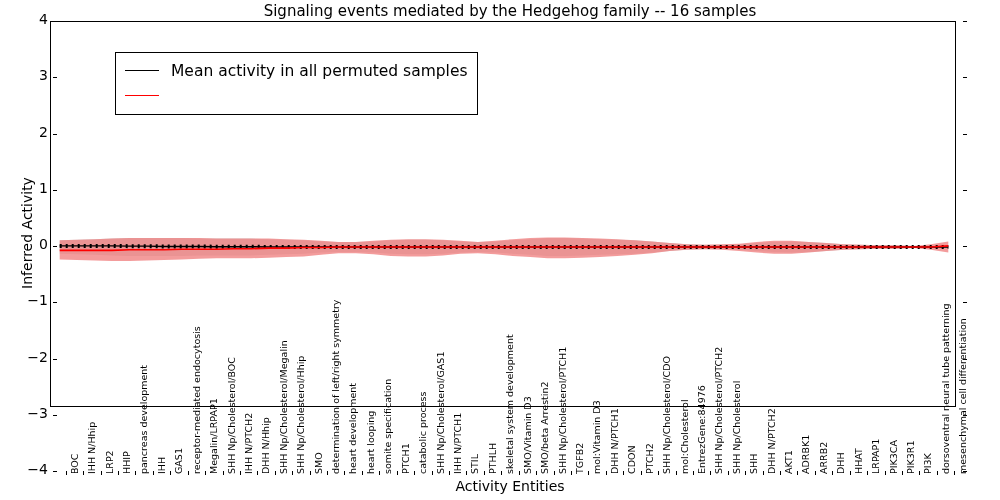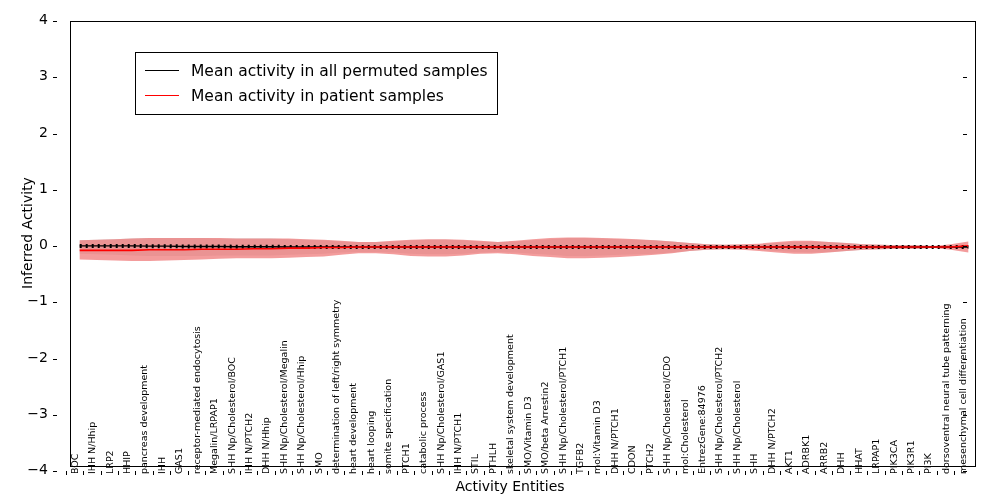--- a/index.html
+++ b/index.html
@@ -12,21 +12,21 @@
 
   
   #chart-title{
     position:absolute;left:57px;top:2px;width:906px;
     text-align:center;font-size:15px;color:#000;
     white-space:nowrap;
   }
 
   
   #plot-area{
-    position:absolute;left:70px;top:21px;width:906px;height:446px;
+    position:absolute;left:50px;top:21px;width:906px;height:386px;
     border:1.2px solid #000;box-sizing:border-box;background:#fff;
     overflow:hidden;
   }
 
   
   #ylabel{
     position:absolute;left:-198px;top:225px;width:450px;
     text-align:center;font-size:14px;color:#000;
     transform:rotate(-90deg);transform-origin:center center;
     pointer-events:none;
@@ -71,40 +71,40 @@
     width:34px;height:0;border-top:1.5px solid #000;margin-right:12px;flex:0 0 34px;
   }
   .legend-swatch.red{border-top-color:#ff0000;}
   .legend-text{font-size:15.5px;color:#000;white-space:nowrap;}
 </style>
 </head>
 <body>
 
 <div id="figure">
 
+  <div id="chart-title">Signaling events mediated by the Hedgehog family -- 16 samples</div>
 
   <div id="plot-area">
     <svg id="bands" viewBox="0 0 906 450" preserveAspectRatio="none">
         <path d="M8.71,218.25 L26.13,217.69 L43.56,217.13 L60.98,216.56 L78.40,216.00 L95.83,216.00 L113.25,216.00 L130.67,216.00 L148.10,216.56 L165.52,216.56 L182.94,216.56 L200.37,216.56 L217.79,217.13 L235.21,217.69 L252.63,218.25 L270.06,219.38 L287.48,219.94 L304.90,219.94 L322.33,219.38 L339.75,218.25 L357.17,217.69 L374.60,217.69 L392.02,218.25 L409.44,219.38 L426.87,219.94 L444.29,219.38 L461.71,218.25 L479.13,217.13 L496.56,216.00 L513.98,216.00 L531.40,216.56 L548.83,217.13 L566.25,217.69 L583.67,218.25 L601.10,219.38 L618.52,221.06 L635.94,222.19 L653.37,222.75 L670.79,222.75 L688.21,222.19 L705.63,221.06 L723.06,219.94 L740.48,219.38 L757.90,219.94 L775.33,221.06 L792.75,222.19 L810.17,222.75 L827.60,223.31 L845.02,223.31 L862.44,223.88 L879.87,223.88 L897.29,223.88 L897.29,226.12 L879.87,226.12 L862.44,226.12 L845.02,226.69 L827.60,226.69 L810.17,227.25 L792.75,227.81 L775.33,228.94 L757.90,230.06 L740.48,230.62 L723.06,230.06 L705.63,228.94 L688.21,227.81 L670.79,227.25 L653.37,227.25 L635.94,227.81 L618.52,228.94 L601.10,230.62 L583.67,231.75 L566.25,232.31 L548.83,232.87 L531.40,233.44 L513.98,234.00 L496.56,234.00 L479.13,232.87 L461.71,231.75 L444.29,230.62 L426.87,230.06 L409.44,230.62 L392.02,231.75 L374.60,232.31 L357.17,232.31 L339.75,231.75 L322.33,230.62 L304.90,230.06 L287.48,230.06 L270.06,230.62 L252.63,231.75 L235.21,232.31 L217.79,232.87 L200.37,233.44 L182.94,233.44 L165.52,233.44 L148.10,233.44 L130.67,234.00 L113.25,234.00 L95.83,234.00 L78.40,234.00 L60.98,233.44 L43.56,232.87 L26.13,232.31 L8.71,231.75 Z" fill="#b0b0b0" fill-opacity="0.55" stroke="none"></path>
         <path d="M8.71,218.25 L26.13,217.69 L43.56,217.13 L60.98,216.56 L78.40,216.00 L95.83,216.00 L113.25,216.00 L130.67,216.00 L148.10,216.00 L165.52,216.56 L182.94,216.56 L200.37,216.56 L217.79,216.56 L235.21,217.13 L252.63,217.69 L270.06,218.81 L287.48,219.94 L304.90,219.94 L322.33,218.81 L339.75,217.69 L357.17,217.13 L374.60,217.13 L392.02,217.69 L409.44,218.81 L426.87,219.94 L444.29,218.81 L461.71,217.13 L479.13,216.00 L496.56,215.44 L513.98,215.44 L531.40,216.00 L548.83,216.56 L566.25,217.13 L583.67,218.25 L601.10,219.38 L618.52,221.06 L635.94,222.19 L653.37,222.75 L670.79,222.19 L688.21,221.63 L705.63,219.94 L723.06,218.81 L740.48,218.81 L757.90,219.94 L775.33,221.06 L792.75,222.19 L810.17,222.75 L827.60,223.31 L845.02,223.31 L862.44,223.88 L879.87,222.19 L897.29,219.38 L897.29,230.62 L879.87,227.81 L862.44,226.12 L845.02,226.69 L827.60,226.69 L810.17,227.25 L792.75,227.81 L775.33,228.94 L757.90,230.62 L740.48,231.75 L723.06,231.75 L705.63,230.62 L688.21,228.94 L670.79,227.81 L653.37,227.25 L635.94,227.81 L618.52,228.94 L601.10,231.19 L583.67,232.87 L566.25,234.00 L548.83,235.12 L531.40,235.69 L513.98,236.25 L496.56,236.25 L479.13,235.12 L461.71,234.00 L444.29,232.31 L426.87,231.19 L409.44,231.75 L392.02,233.44 L374.60,234.56 L357.17,234.56 L339.75,234.00 L322.33,232.31 L304.90,231.19 L287.48,231.19 L270.06,232.87 L252.63,234.56 L235.21,235.12 L217.79,235.69 L200.37,236.25 L182.94,236.25 L165.52,236.25 L148.10,236.81 L130.67,237.38 L113.25,237.94 L95.83,238.50 L78.40,239.06 L60.98,239.06 L43.56,238.50 L26.13,237.94 L8.71,237.38 Z" fill="#f08080" fill-opacity="0.78" stroke="none"></path>
       </svg>
     <svg id="lines" viewBox="0 0 906 450" preserveAspectRatio="none">
         <path d="M8.71,223.88 L26.13,223.88 L43.56,223.88 L60.98,223.88 L78.40,224.16 L95.83,224.16 L113.25,224.44 L130.67,224.44 L148.10,224.44 L165.52,224.72 L182.94,224.72 L200.37,224.72 L217.79,225.00 L235.21,225.00 L252.63,225.00 L270.06,225.00 L287.48,225.00 L304.90,225.00 L322.33,225.00 L339.75,225.00 L357.17,225.00 L374.60,225.00 L392.02,225.00 L409.44,225.00 L426.87,225.00 L444.29,225.00 L461.71,225.00 L479.13,225.00 L496.56,225.00 L513.98,225.00 L531.40,225.00 L548.83,225.00 L566.25,225.00 L583.67,225.00 L601.10,225.00 L618.52,225.00 L635.94,225.00 L653.37,225.00 L670.79,225.00 L688.21,225.00 L705.63,225.00 L723.06,225.00 L740.48,225.00 L757.90,225.00 L775.33,225.00 L792.75,225.00 L810.17,225.00 L827.60,225.00 L845.02,225.00 L862.44,225.00 L879.87,225.00 L897.29,225.00 " fill="none" stroke="#000000" stroke-width="1.4"></path>
         <path d="M8.71,223.88 L26.13,223.88 L43.56,223.88 L60.98,223.88 L78.40,224.16 L95.83,224.16 L113.25,224.44 L130.67,224.44 L148.10,224.44 L165.52,224.72 L182.94,224.72 L200.37,224.72 L217.79,225.00 L235.21,225.00 L252.63,225.00 L270.06,225.00 L287.48,225.00 L304.90,225.00 L322.33,225.00 L339.75,225.00 L357.17,225.00 L374.60,225.00 L392.02,225.00 L409.44,225.00 L426.87,225.00 L444.29,225.00 L461.71,225.00 L479.13,225.00 L496.56,225.00 L513.98,225.00 L531.40,225.00 L548.83,225.00 L566.25,225.00 L583.67,225.00 L601.10,225.00 L618.52,225.00 L635.94,225.00 L653.37,225.00 L670.79,225.00 L688.21,225.00 L705.63,225.00 L723.06,225.00 L740.48,225.00 L757.90,225.00 L775.33,225.00 L792.75,225.00 L810.17,225.00 L827.60,225.00 L845.02,225.00 L862.44,225.00 L879.87,225.00 L897.29,225.00 " fill="none" stroke="#000000" stroke-width="4" stroke-dasharray="2 4"></path>
         <path d="M8.71,228.37 L26.13,228.37 L43.56,228.37 L60.98,228.37 L78.40,227.81 L95.83,227.81 L113.25,227.81 L130.67,227.25 L148.10,227.25 L165.52,227.25 L182.94,226.69 L200.37,226.69 L217.79,226.12 L235.21,226.12 L252.63,225.56 L270.06,225.56 L287.48,225.00 L304.90,225.00 L322.33,225.00 L339.75,225.00 L357.17,225.00 L374.60,225.00 L392.02,225.00 L409.44,225.00 L426.87,225.00 L444.29,225.00 L461.71,225.00 L479.13,225.00 L496.56,225.00 L513.98,225.00 L531.40,225.00 L548.83,225.00 L566.25,225.00 L583.67,225.00 L601.10,225.00 L618.52,225.00 L635.94,225.00 L653.37,225.00 L670.79,225.00 L688.21,225.00 L705.63,225.00 L723.06,225.00 L740.48,225.00 L757.90,225.00 L775.33,225.00 L792.75,225.00 L810.17,225.00 L827.60,225.00 L845.02,225.00 L862.44,225.00 L879.87,225.00 L897.29,223.88 " fill="none" stroke="#ff0000" stroke-width="1.6"></path>
       </svg>
 
     <div id="legend">
       <div class="legend-row">
         <span class="legend-swatch"></span>
         <span class="legend-text">Mean activity in all permuted samples</span>
       </div>
       <div class="legend-row">
         <span class="legend-swatch red"></span>
-        <span class="legend-text">Mean activity in patient samples</span>
       </div>
     </div>
   </div>
 
   <div id="ylabel">Inferred Activity</div>
   <div id="yticks">
       <div class="ytick-label" style="left: 0px; width: 48px; top: 14px;">4</div>
       <div class="ytick-mark" style="left: 53px; top: 21px;"></div>
       <div class="ytick-mark" style="left: 963px; top: 21px;"></div>
       <div class="ytick-label" style="left: 0px; width: 48px; top: 70.25px;">3</div>

